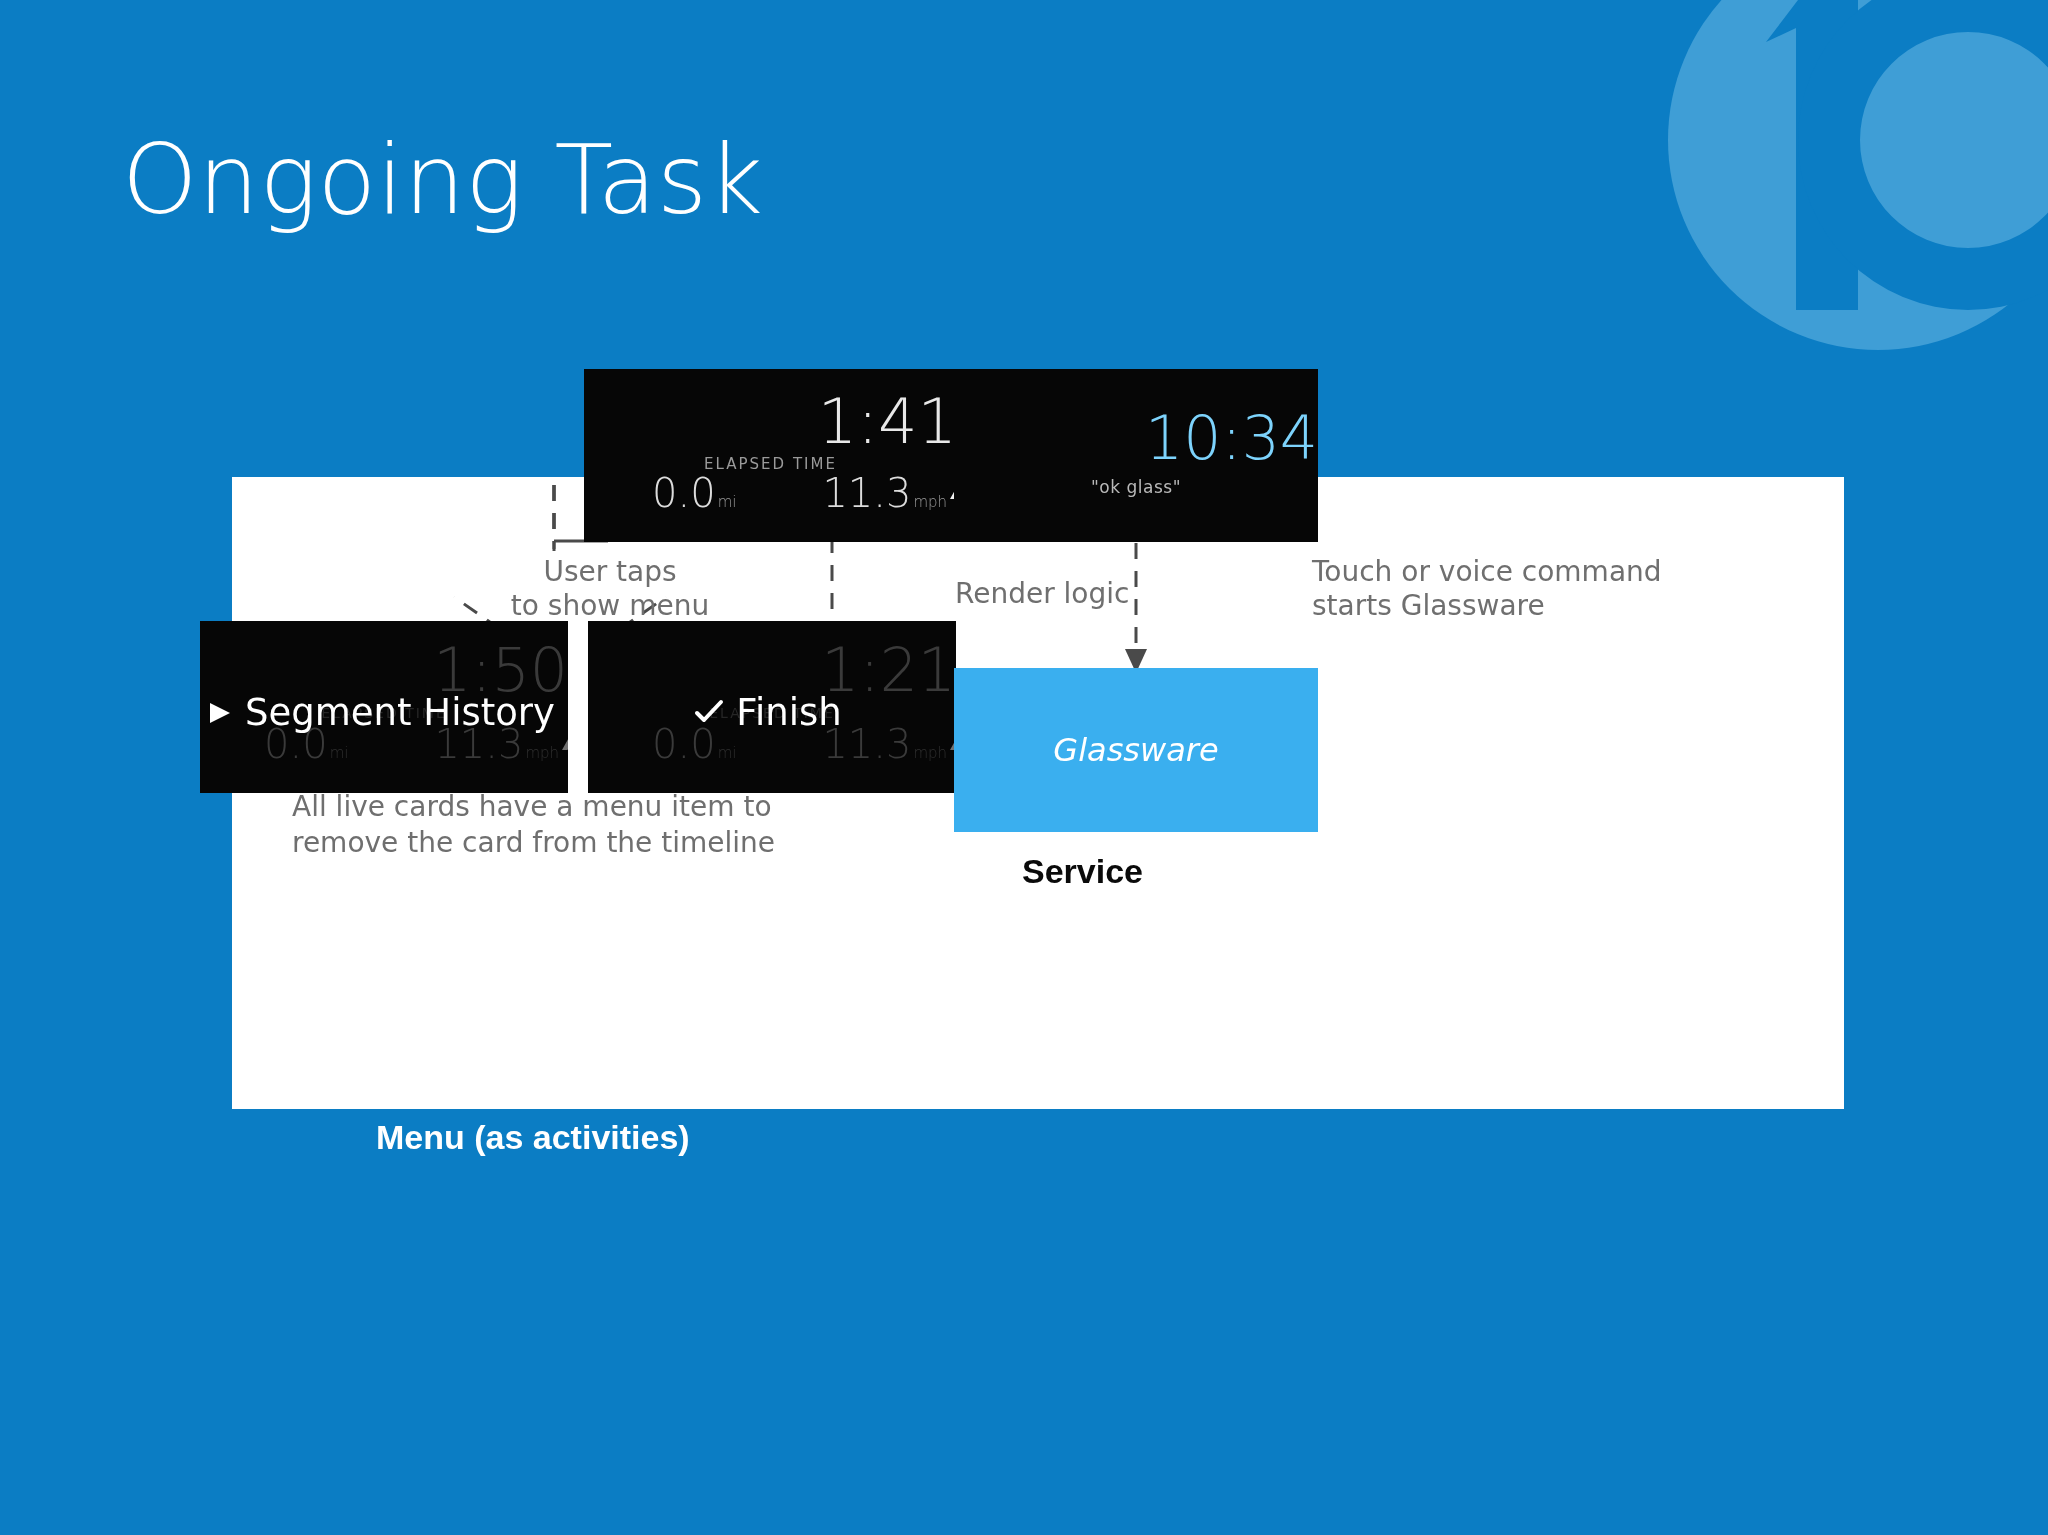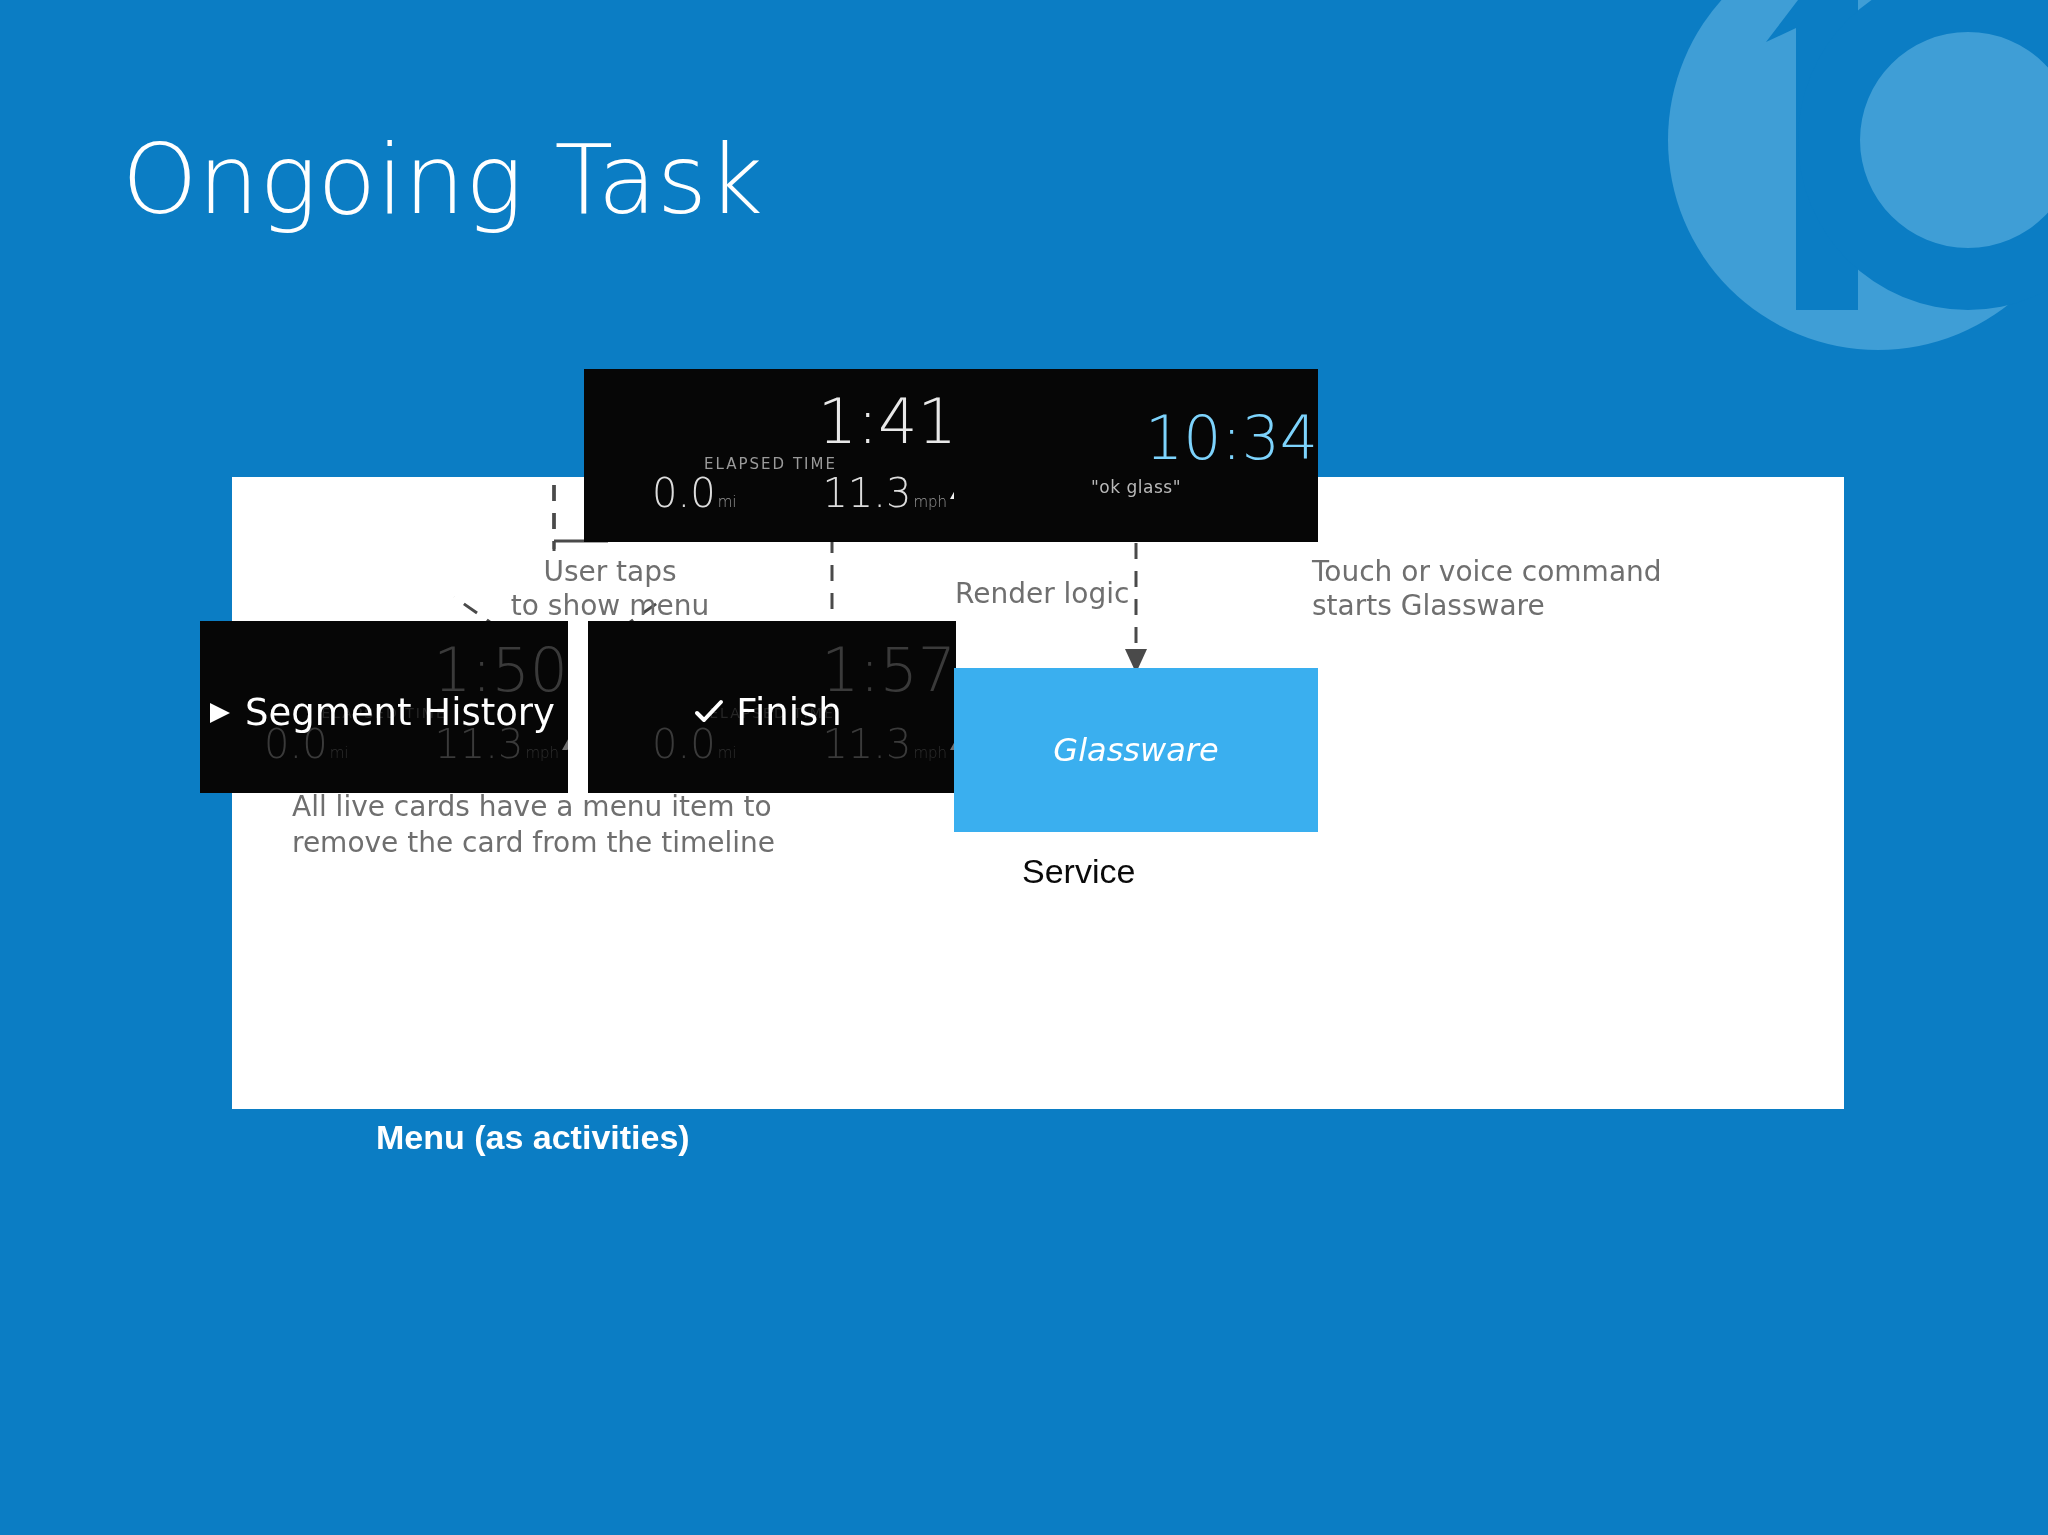--- a/index.html
+++ b/index.html
@@ -103,21 +103,21 @@
     background:#3aafef;
     display:flex; align-items:center; justify-content:center;
   }
   #glassware-label {
     color:#ffffff; font-size:32px; font-weight:400;
     font-family:"DejaVu Sans", sans-serif;
     font-style:italic;
   }
   #label-service {
     position:absolute; left:790px; top:375px;
-    color:#0a0a0a; font-weight:normal; font-size:34px;
+    color:#0a0a0a; font-weight:bold; font-size:34px;
     font-family:"Liberation Sans", sans-serif;
   }
 
   
   .anno {
     position:absolute; color:#6f6f6f; font-size:28px;
     line-height:1.22; font-family:"DejaVu Sans", sans-serif;
   }
   #anno-user-taps    { left:248px; top:78px; text-align:center; width:260px; }
   #anno-render-logic { left:723px; top:100px; }
@@ -232,21 +232,21 @@
       <span class="mi">
         <svg width="28" height="28" viewBox="0 0 28 28" xmlns="http://www.w3.org/2000/svg">
           <polygon points="5,4 25,14 5,24" fill="#ffffff"></polygon>
         </svg>
       </span>
       <span>Segment History</span>
     </div>
   </div>
 
   <div class="glass-card menu-card" id="menu-card-2">
-    <div class="card-time">1:57</div>
+    <div class="card-time">1:21</div>
     <div class="card-sub">ELAPSED TIME</div>
     <div class="card-stats">
       <div class="stat stat-dist">
         <span class="big">0.0</span>
         <span class="unit">mi</span>
       </div>
       <div class="stat stat-speed">
         <span class="big">11.3</span>
         <span class="unit">mph</span>
       </div>

